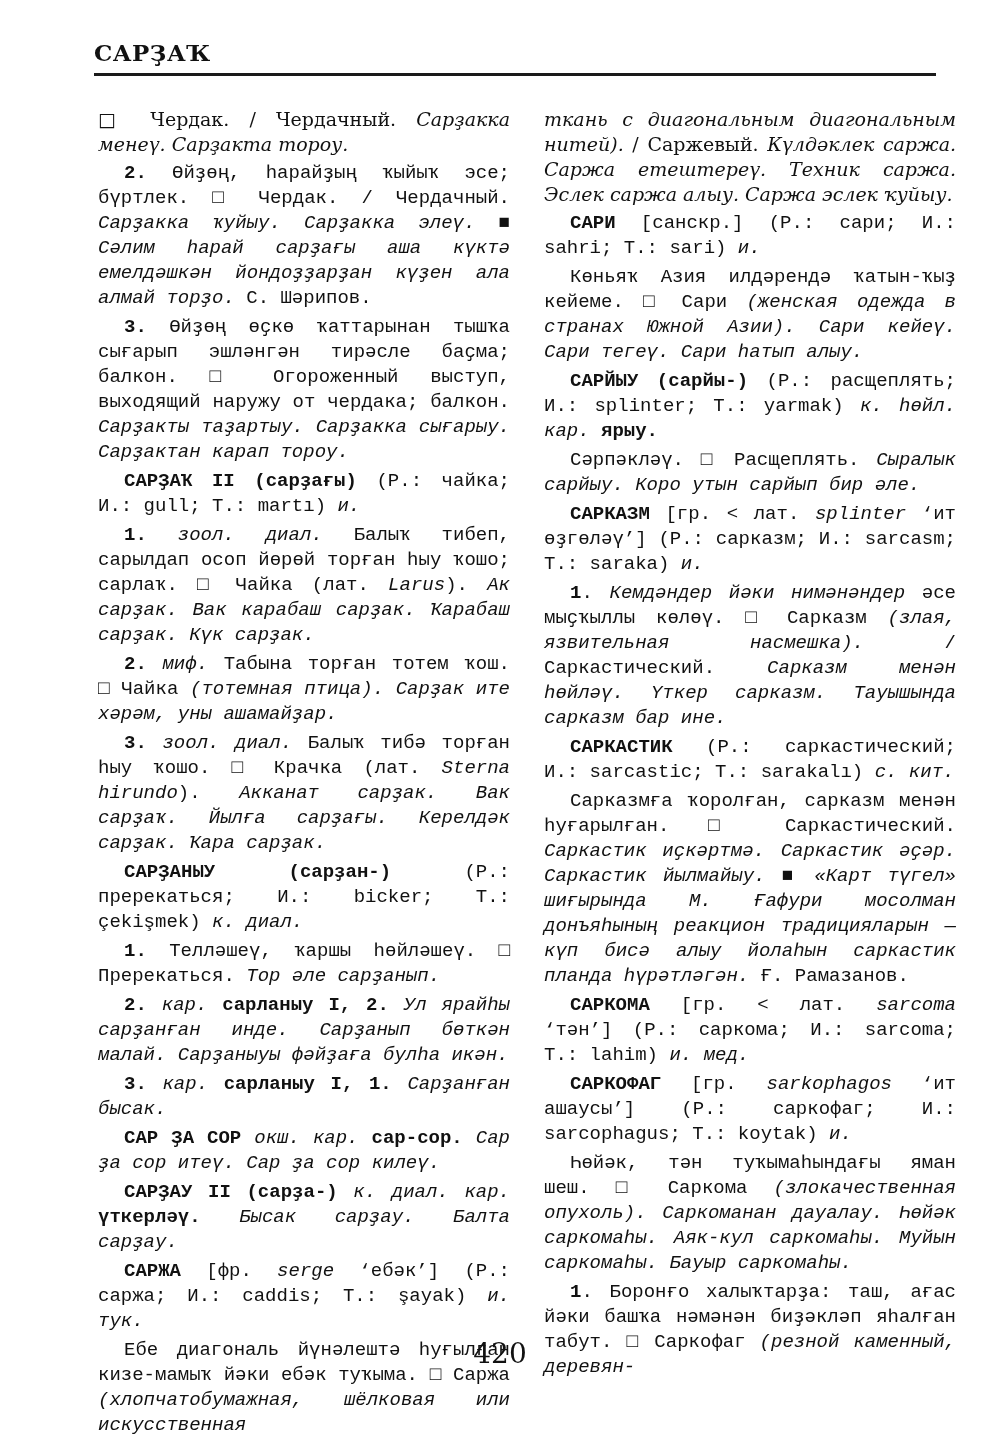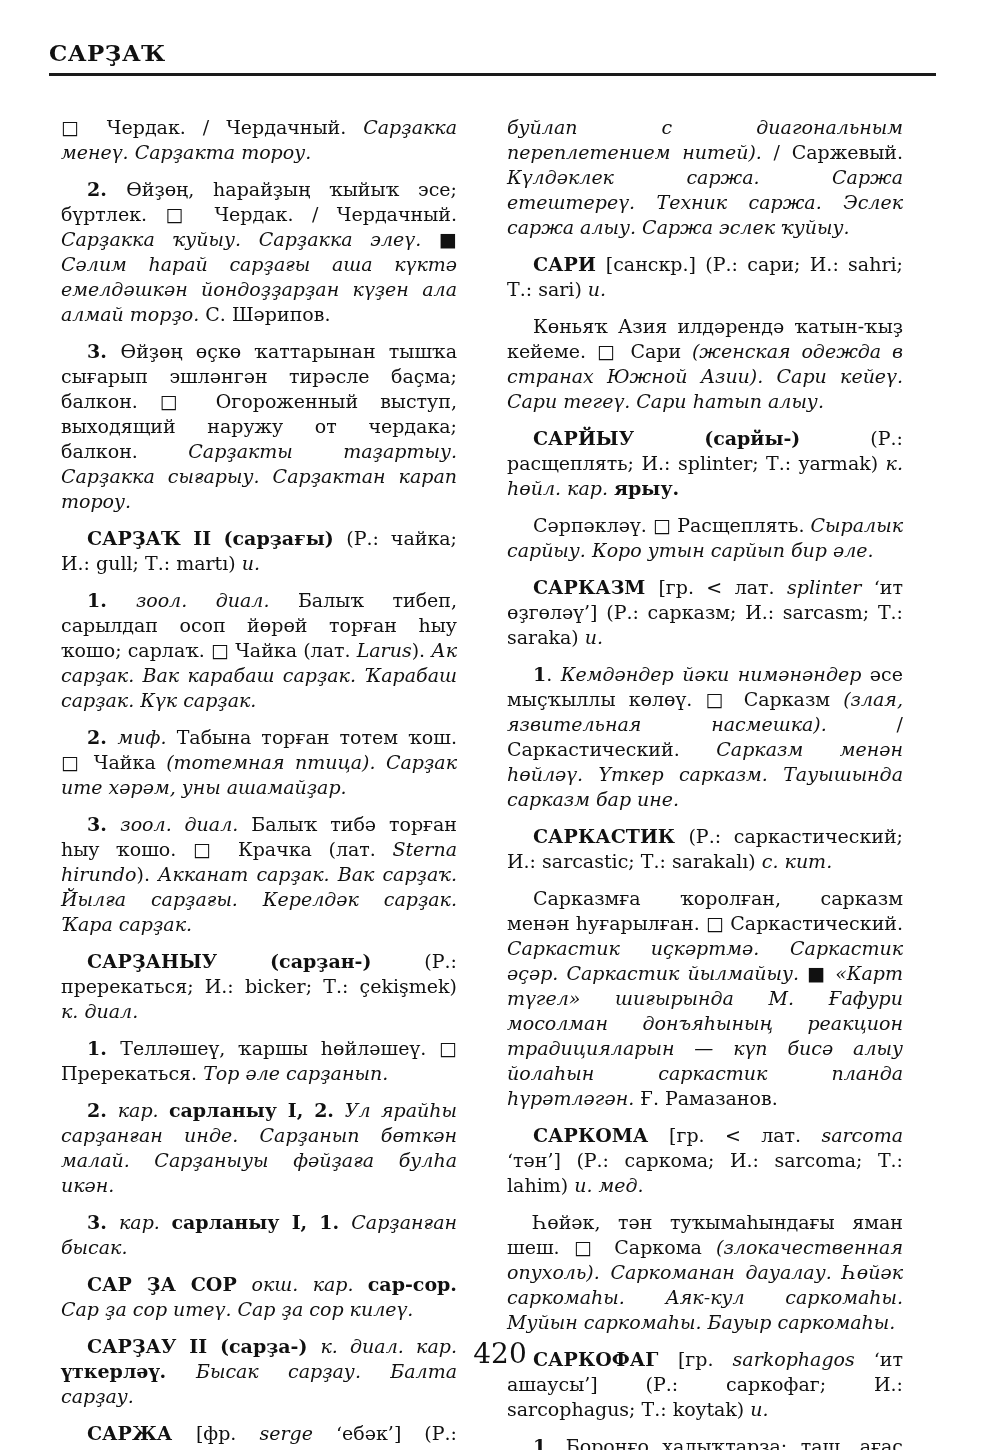--- a/index.html
+++ b/index.html
@@ -1,35 +1,35 @@
 <!DOCTYPE html>
 <html><head>
 <meta charset="utf-8">
 <style>
   html,body{margin:0;padding:0;background:#e9e9e9;}
   .page{
     width:1000px;height:1450px;box-sizing:border-box;position:relative;
     margin:0 auto;background:#ffffff;color:#111;
     font-family:"DejaVu Serif","Liberation Serif",serif;
-    padding:40px 64px 0 49px;overflow:hidden;
+    padding:40px 64px 0 94px;overflow:hidden;
   }
   .running-head{
     font-weight:bold;font-size:23px;letter-spacing:.5px;line-height:1.1;
   }
   .head-rule{
     height:0;border-bottom:3px solid #1a1a1a;margin-top:8px;margin-bottom:27px;
   }
   .columns{display:flex;gap:26px;align-items:flex-start;}
   .column{
     width:420px;flex:0 0 420px;
     font-size:19px;line-height:25px;text-align:justify;
     text-justify:inter-word;
   }
-  .para{margin:12px;}
-  .para.indent{text-indent:26px;}
+  .para{margin:4px;}
+  .para.indent{text-indent:26px;font-family:Liberation Mono, monospace;}
   .seg-r{font-style:normal;font-weight:normal;}
   .seg-b{font-weight:bold;font-style:normal;}
   .seg-i{font-style:italic;font-weight:normal;}
   .page-number{
     position:absolute;left:0;right:0;bottom:80px;
     text-align:center;font-size:28px;color:#111;
   }
 </style>
 </head>
 <body>
@@ -49,29 +49,29 @@
         <p class="para indent"><span class="seg-b">САРҘАНЫУ (сарҙан-) </span><span class="seg-r">(Р.: пререкаться; И.: bicker; Т.: çekişmek) </span><span class="seg-i">к. диал.</span></p>
         <p class="para indent"><span class="seg-b">1. </span><span class="seg-r">Телләшеү, ҡаршы һөйләшеү. □ Пререкаться. </span><span class="seg-i">Тор әле сарҙанып.</span></p>
         <p class="para indent"><span class="seg-b">2. </span><span class="seg-i">кар. </span><span class="seg-b">сарланыу I, 2. </span><span class="seg-i">Ул ярайһы сарҙанған инде. Сарҙанып бөткән малай. Сарҙаныуы фәйҙаға булһа икән.</span></p>
         <p class="para indent"><span class="seg-b">3. </span><span class="seg-i">кар. </span><span class="seg-b">сарланыу I, 1. </span><span class="seg-i">Сарҙанған бысак.</span></p>
         <p class="para indent"><span class="seg-b">САР ҘА СОР </span><span class="seg-i">окш. кар. </span><span class="seg-b">сар-сор. </span><span class="seg-i">Сар ҙа сор итеү. Сар ҙа сор килеү.</span></p>
         <p class="para indent"><span class="seg-b">САРҘАУ II (сарҙа-) </span><span class="seg-i">к. диал. кар. </span><span class="seg-b">үткерләү. </span><span class="seg-i">Бысак сарҙау. Балта сарҙау.</span></p>
         <p class="para indent"><span class="seg-b">САРЖА </span><span class="seg-r">[фр. </span><span class="seg-i">serge </span><span class="seg-r">‘ебәк’] (Р.: саржа; И.: caddis; Т.: şayak) </span><span class="seg-i">и. тук.</span></p>
         <p class="para indent"><span class="seg-r">Ебе диагональ йүнәлештә һуғылған кизе-мамыҡ йәки ебәк туҡыма. □ Саржа </span><span class="seg-i">(хлопчатобумажная, шёлковая или искусственная</span></p>
       </div>
     <div class="column">
-        <p class="para"><span class="seg-i">буйлап с диагональным переплетением нитей). </span><span class="seg-r">/ Саржевый. </span><span class="seg-i">Күлдәклек саржа. Саржа етештереү. Техник саржа. Эслек саржа алыу. Саржа эслек ҡуйыу.</span></p>
+        <p class="para"><span class="seg-i">ткань с диагональным диагональным нитей). </span><span class="seg-r">/ Саржевый. </span><span class="seg-i">Күлдәклек саржа. Саржа етештереү. Техник саржа. Эслек саржа алыу. Саржа эслек ҡуйыу.</span></p>
         <p class="para indent"><span class="seg-b">САРИ </span><span class="seg-r">[санскр.] (Р.: сари; И.: sahri; Т.: sari) </span><span class="seg-i">и.</span></p>
         <p class="para indent"><span class="seg-r">Көньяҡ Азия илдәрендә ҡатын-ҡыҙ кейеме. □ Сари </span><span class="seg-i">(женская одежда в странах Южной Азии). Сари кейеү. Сари тегеү. Сари һатып алыу.</span></p>
         <p class="para indent"><span class="seg-b">САРЙЫУ (сарйы-) </span><span class="seg-r">(Р.: расщеплять; И.: splinter; Т.: yarmak) </span><span class="seg-i">к. һөйл. кар. </span><span class="seg-b">ярыу.</span></p>
         <p class="para indent"><span class="seg-r">Сәрпәкләү. □ Расщеплять. </span><span class="seg-i">Сыралык сарйыу. Коро утын сарйып бир әле.</span></p>
         <p class="para indent"><span class="seg-b">САРКАЗМ </span><span class="seg-r">[гр. &lt; лат. </span><span class="seg-i">splinter </span><span class="seg-r">‘ит өҙгөләү’] (Р.: сарказм; И.: sarcasm; Т.: saraka) </span><span class="seg-i">и.</span></p>
         <p class="para indent"><span class="seg-b">1</span><span class="seg-r">. </span><span class="seg-i">Кемдәндер йәки нимәнәндер </span><span class="seg-r">әсе мыҫҡыллы көлөү. □ Сарказм </span><span class="seg-i">(злая, язвительная насмешка). </span><span class="seg-r">/ Саркастический. </span><span class="seg-i">Сарказм менән һөйләү. Үткер сарказм. Тауышында сарказм бар ине.</span></p>
         <p class="para indent"><span class="seg-b">САРКАСТИК </span><span class="seg-r">(Р.: саркастический; И.: sarcastic; Т.: sarakalı) </span><span class="seg-i">с. кит.</span></p>
         <p class="para indent"><span class="seg-r">Сарказмға ҡоролған, сарказм менән һуғарылған. □ Саркастический. </span><span class="seg-i">Саркастик иҫкәртмә. Саркастик әҫәр. Саркастик йылмайыу. </span><span class="seg-r">■ </span><span class="seg-i">«Карт түгел» шиғырында М. Ғафури мосолман донъяһының реакцион традицияларын — күп бисә алыу йолаһын саркастик планда һүрәтләгән. </span><span class="seg-r">Ғ. Рамазанов.</span></p>
         <p class="para indent"><span class="seg-b">САРКОМА </span><span class="seg-r">[гр. &lt; лат. </span><span class="seg-i">sarcoma </span><span class="seg-r">‘тән’] (Р.: саркома; И.: sarcoma; Т.: lahim) </span><span class="seg-i">и. мед.</span></p>
+        <p class="para indent"><span class="seg-b">САРКОФАГ </span><span class="seg-r">[гр. </span><span class="seg-i">sarkophagos </span><span class="seg-r">‘ит ашаусы’] (Р.: саркофаг; И.: sarcophagus; Т.: koytak) </span><span class="seg-i">и.</span></p>
         <p class="para indent"><span class="seg-r">Һөйәк, тән туҡымаһындағы яман шеш. □ Саркома </span><span class="seg-i">(злокачественная опухоль). Саркоманан дауалау. Һөйәк саркомаһы. Аяк-кул саркомаһы. Муйын саркомаһы. Бауыр саркомаһы.</span></p>
-        <p class="para indent"><span class="seg-b">САРКОФАГ </span><span class="seg-r">[гр. </span><span class="seg-i">sarkophagos </span><span class="seg-r">‘ит ашаусы’] (Р.: саркофаг; И.: sarcophagus; Т.: koytak) </span><span class="seg-i">и.</span></p>
         <p class="para indent"><span class="seg-b">1</span><span class="seg-r">. Боронғо халыҡтарҙа: таш, ағас йәки башҡа нәмәнән биҙәкләп яһалған табут. □ Саркофаг </span><span class="seg-i">(резной каменный, деревян-</span></p>
       </div>
   </div>
   <div class="page-number">420</div>
 </div>
 
 </body></html>

